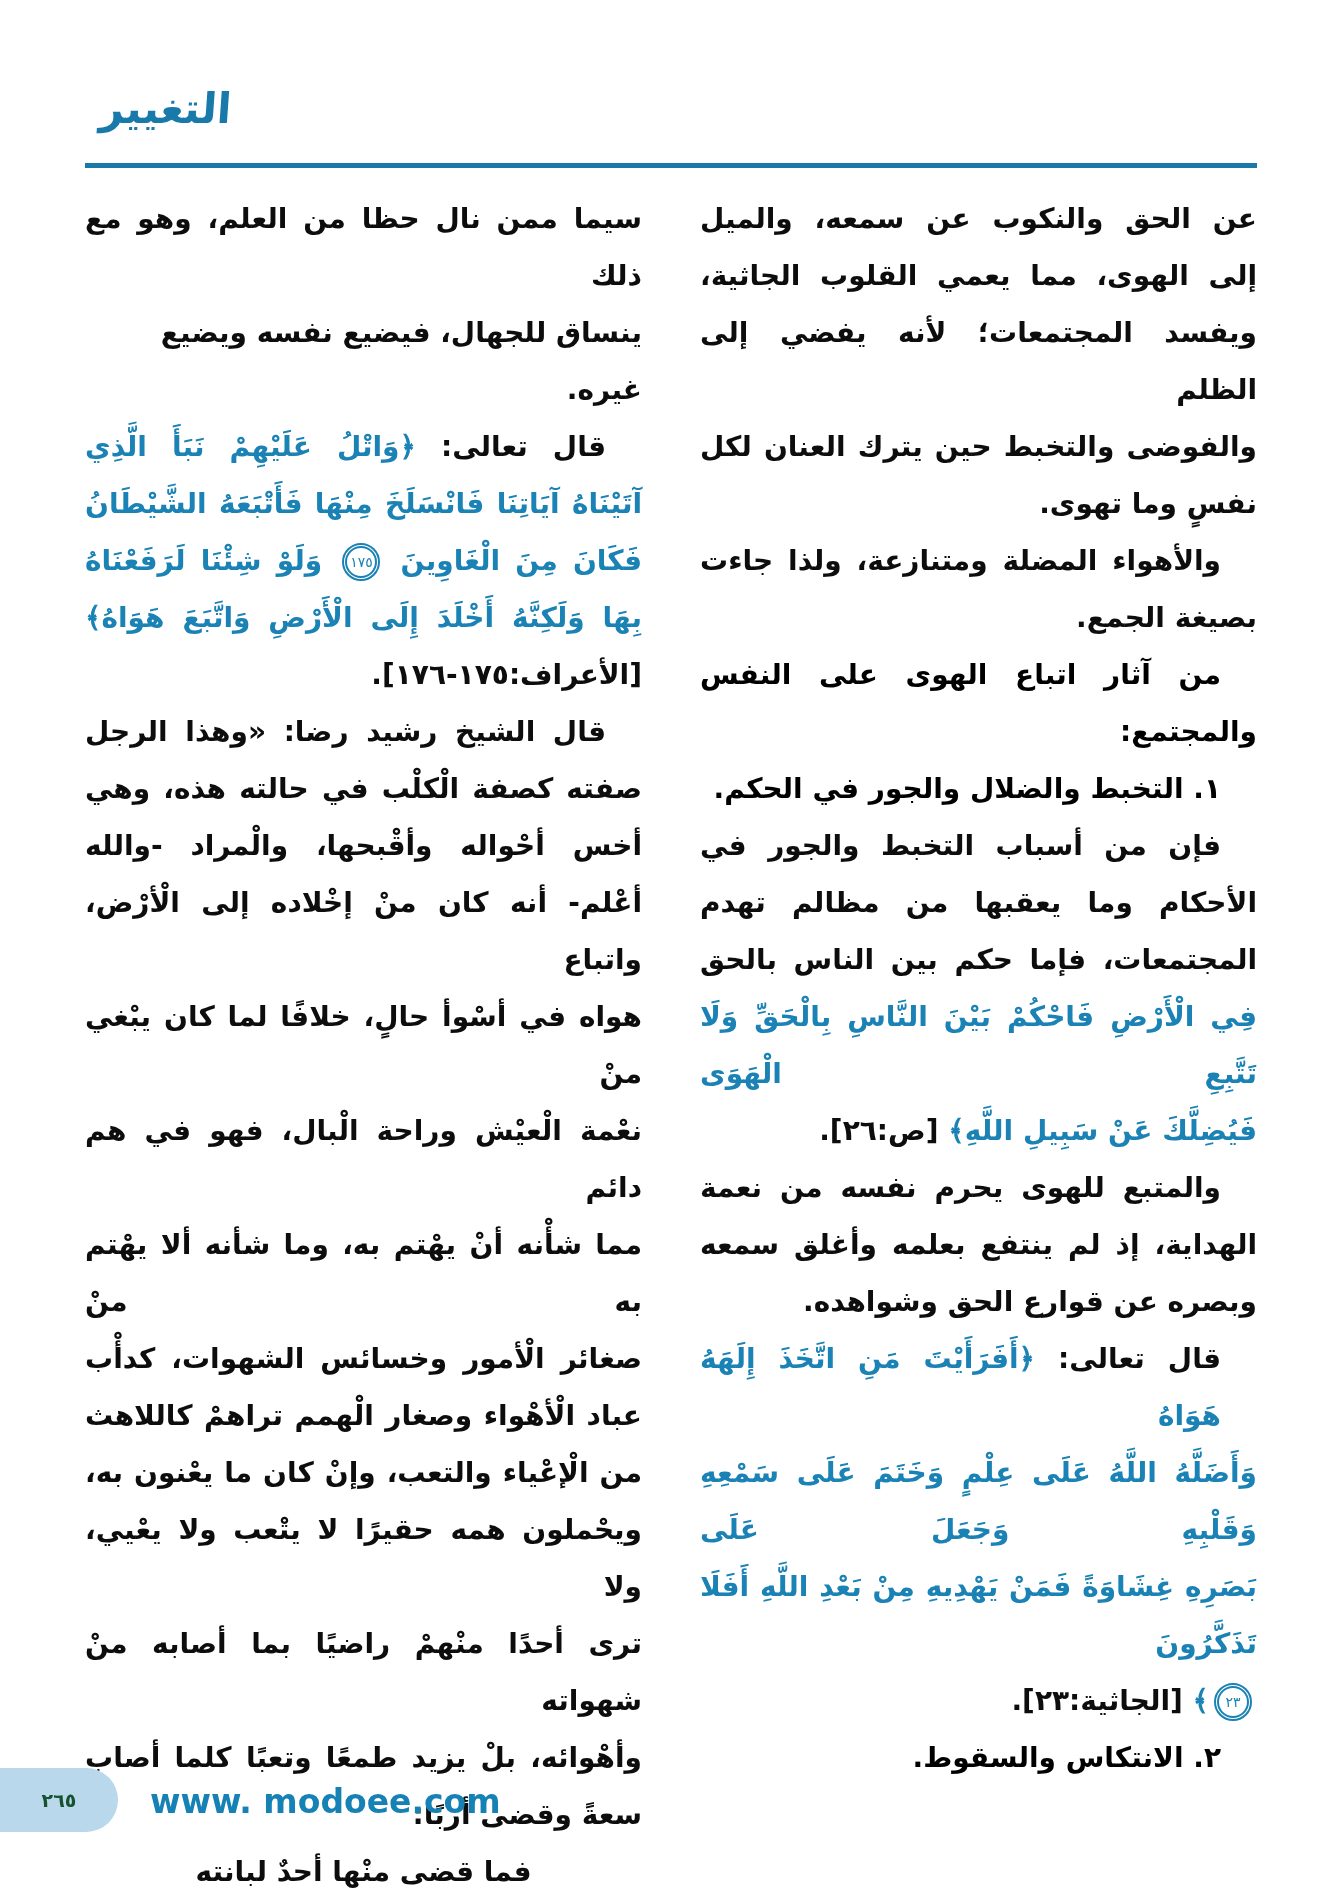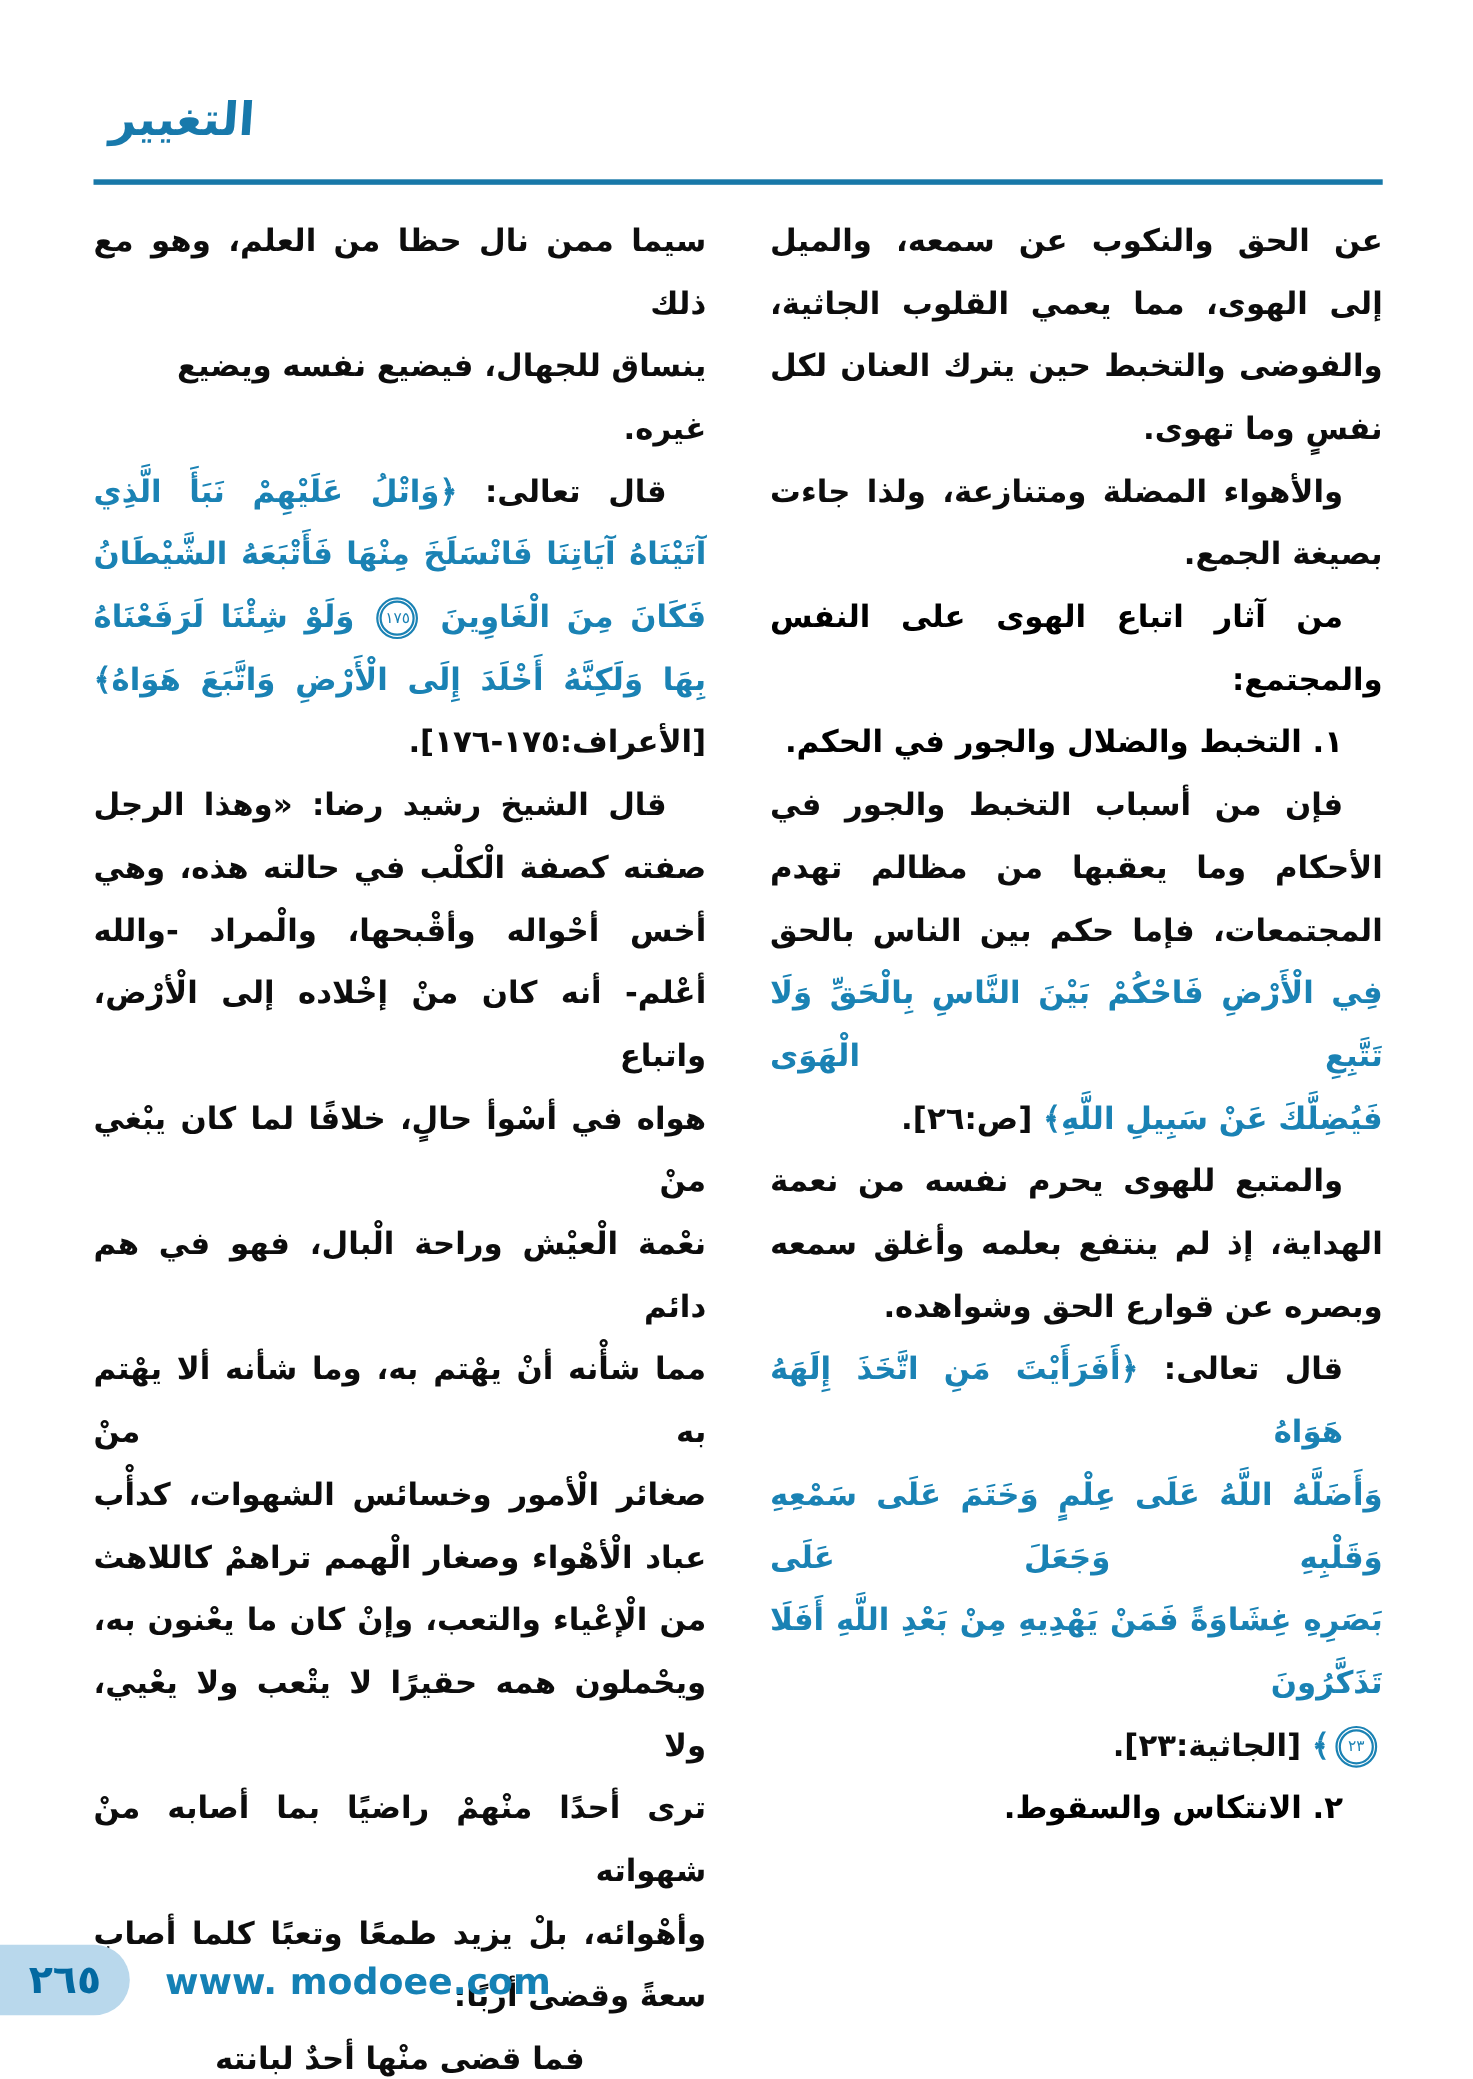--- a/index.html
+++ b/index.html
@@ -41,39 +41,40 @@
     display:inline-flex;align-items:center;justify-content:center;
     width:38px;height:38px;border:5px double #1a82b4;border-radius:50%;
     color:#1a82b4;font-size:14px;line-height:1;vertical-align:middle;
     margin:0 5px;font-weight:400;box-sizing:border-box;
   }
   .badge{
     position:absolute;left:0;top:1768px;width:118px;height:64px;
     background:#b9d8ec;border-radius:0 38px 38px 0;
     display:flex;align-items:center;justify-content:center;
   }
-  .badge span{color:#0369a1;font-size:36px;font-weight:700;}
+  .badge span{color:#14532d;font-size:19px;font-weight:700;}
   .site{
     position:absolute;left:150px;top:1782px;
     direction:ltr;font-size:33px;font-weight:700;color:#1581b5;
   }
 </style>
 </head>
 <body>
 
 <div class="page">
 
   <div class="title">التغيير</div>
 
   <div class="rule"></div>
 
   <div class="cols">
     <div class="col" id="col-right">
         <div class="line just"><span class="sg-t">عن الحق والنكوب عن سمعه، والميل</span></div>
         <div class="line just"><span class="sg-t">إلى الهوى، مما يعمي القلوب الجاثية،</span></div>
+        <div class="line just"><span class="sg-t">ويفسد المجتمعات؛ لأنه يفضي إلى الظلم</span></div>
         <div class="line just"><span class="sg-t">والفوضى والتخبط حين يترك العنان لكل</span></div>
         <div class="line end"><span class="sg-t">نفسٍ وما تهوى.</span></div>
         <div class="line just ind"><span class="sg-t">والأهواء المضلة ومتنازعة، ولذا جاءت</span></div>
         <div class="line end"><span class="sg-t">بصيغة الجمع.</span></div>
         <div class="line just ind"><span class="sg-h">من آثار اتباع الهوى على النفس</span></div>
         <div class="line end"><span class="sg-h">والمجتمع:</span></div>
         <div class="line end ind"><span class="sg-h">١. التخبط والضلال والجور في الحكم.</span></div>
         <div class="line just ind"><span class="sg-t">فإن من أسباب التخبط والجور في</span></div>
         <div class="line just"><span class="sg-t">الأحكام وما يعقبها من مظالم تهدم</span></div>
         <div class="line just"><span class="sg-t">المجتمعات، فإما حكم بين الناس بالحق</span></div>

